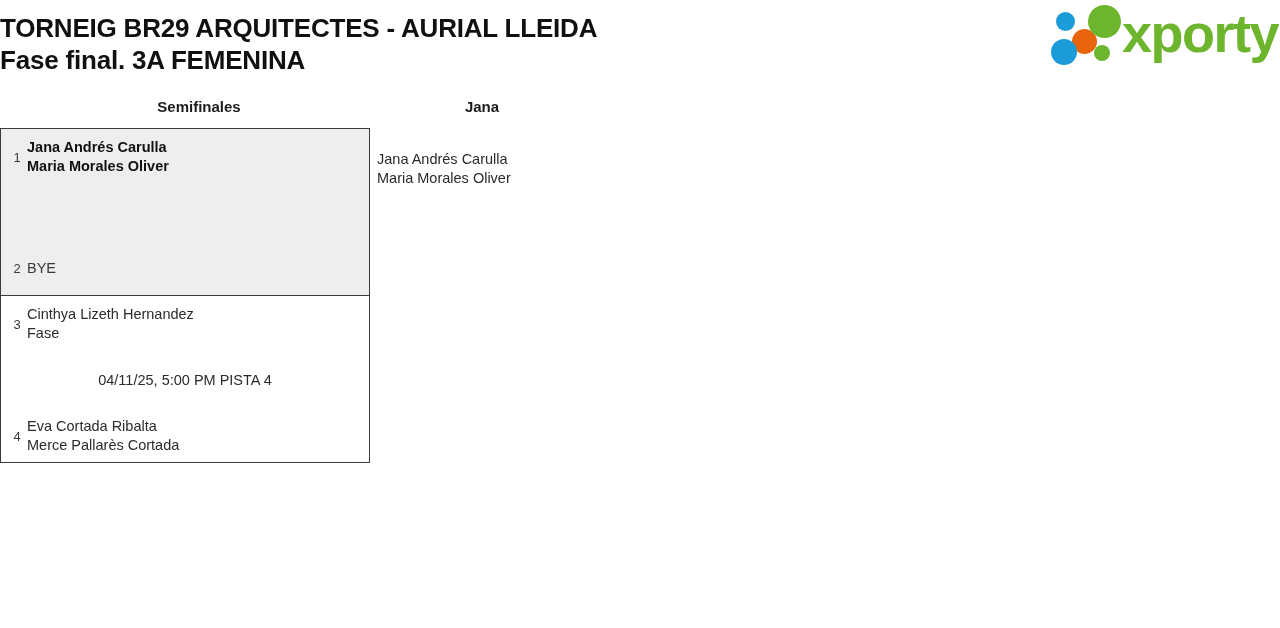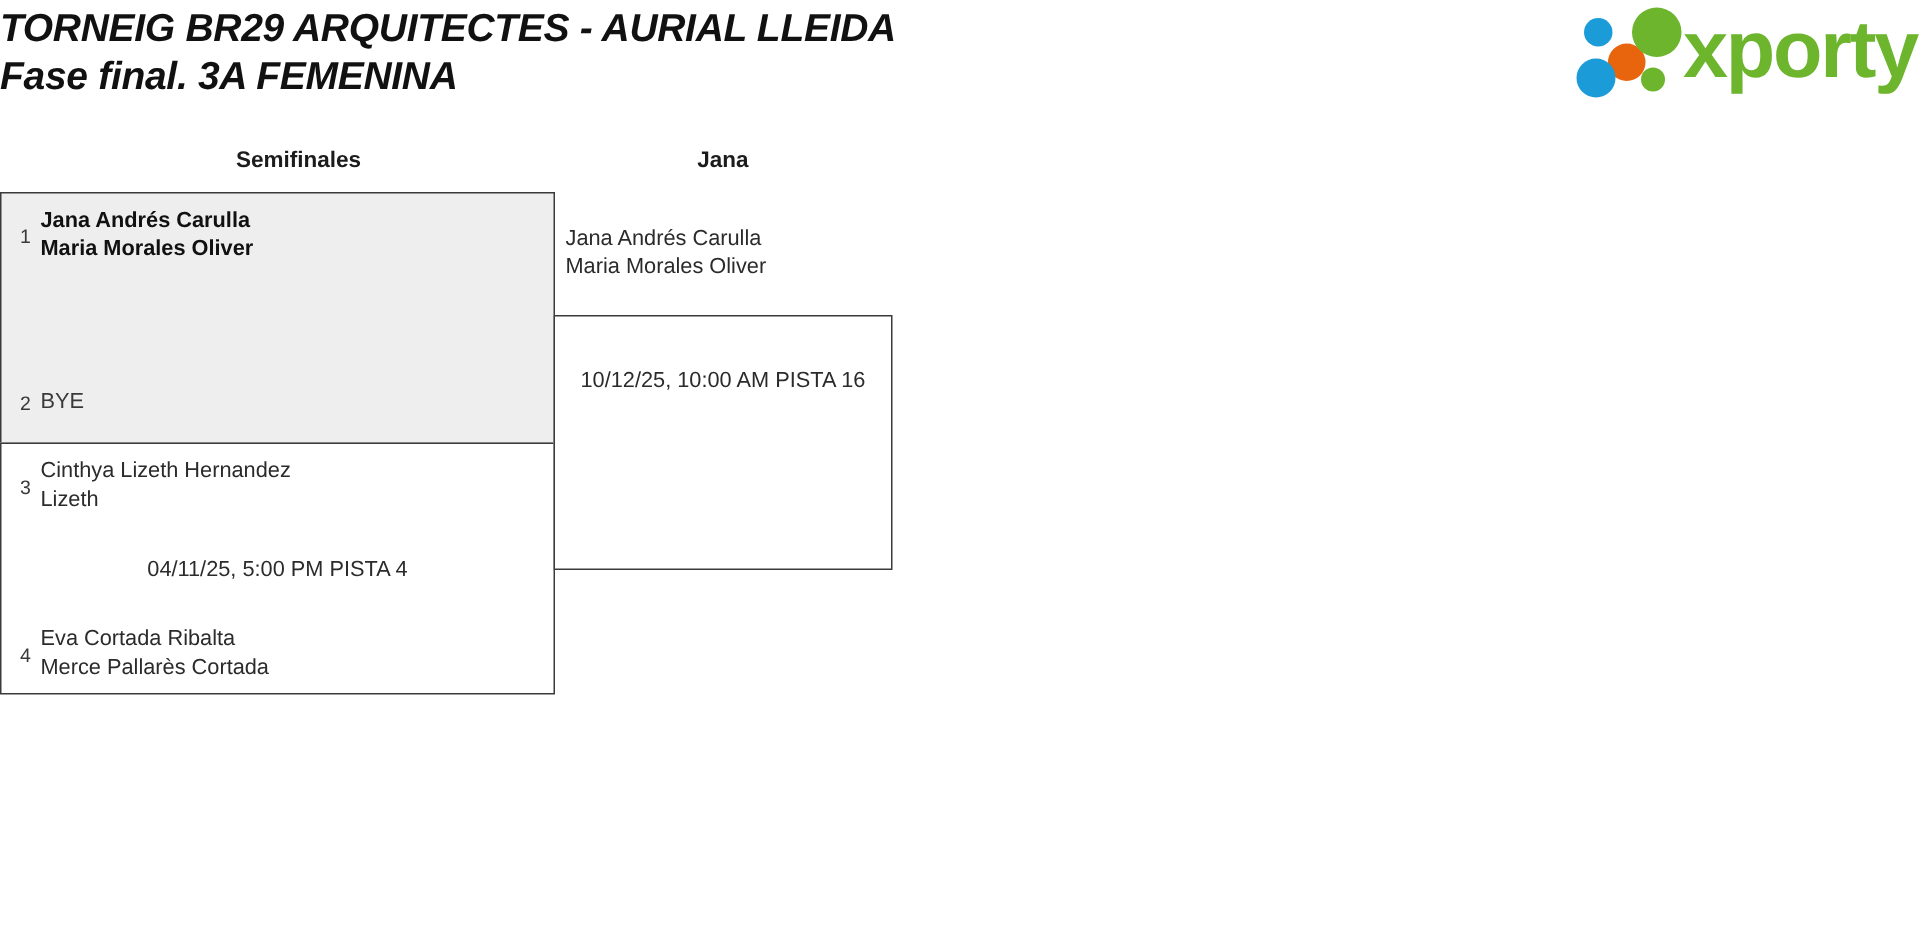--- a/index.html
+++ b/index.html
@@ -20,23 +20,22 @@
   #header {
     position: absolute;
     left: 0;
     top: 0;
     width: 1280px;
     height: 86px;
   }
   #title-block {
     position: absolute;
     left: 0;
-    top: 2px;
+    top: 12px;
     width: 900px;
-    font-style: italic;
   }
   .title-line1 {
     font-size: 26px;
     font-weight: bold;
     color: #111111;
     line-height: 32px;
     letter-spacing: -0.2px;
     white-space: nowrap;
   }
   .title-line2 {
@@ -229,35 +228,32 @@
       <span class="seed">2</span>
       <span class="bye-text">BYE</span>
     </div>
   </div>
 
   <div class="match" id="match-sf2">
     <div class="team team-top">
       <span class="seed">3</span>
       <span class="names">
         <span class="name-line">Cinthya Lizeth Hernandez</span>
-        <span class="name-line">Lizeth</span>
+        <span class="name-line">Fase</span>
       </span>
     </div>
     <div class="schedule" id="schedule-sf2">04/11/25, 5:00 PM PISTA 4</div>
     <div class="team team-bot">
       <span class="seed">4</span>
       <span class="names">
         <span class="name-line">Eva Cortada Ribalta</span>
         <span class="name-line">Merce Pallarès Cortada</span>
       </span>
     </div>
   </div>
 
   <div id="final-qualified">
     <span class="name-line">Jana Andrés Carulla</span>
     <span class="name-line">Maria Morales Oliver</span>
   </div>
 
-  <div class="match" id="match-final">
-    <div class="schedule" id="schedule-final">10/12/25, 10:00 AM PISTA 16</div>
-  </div>
 
 </div>
 
 </body></html>

